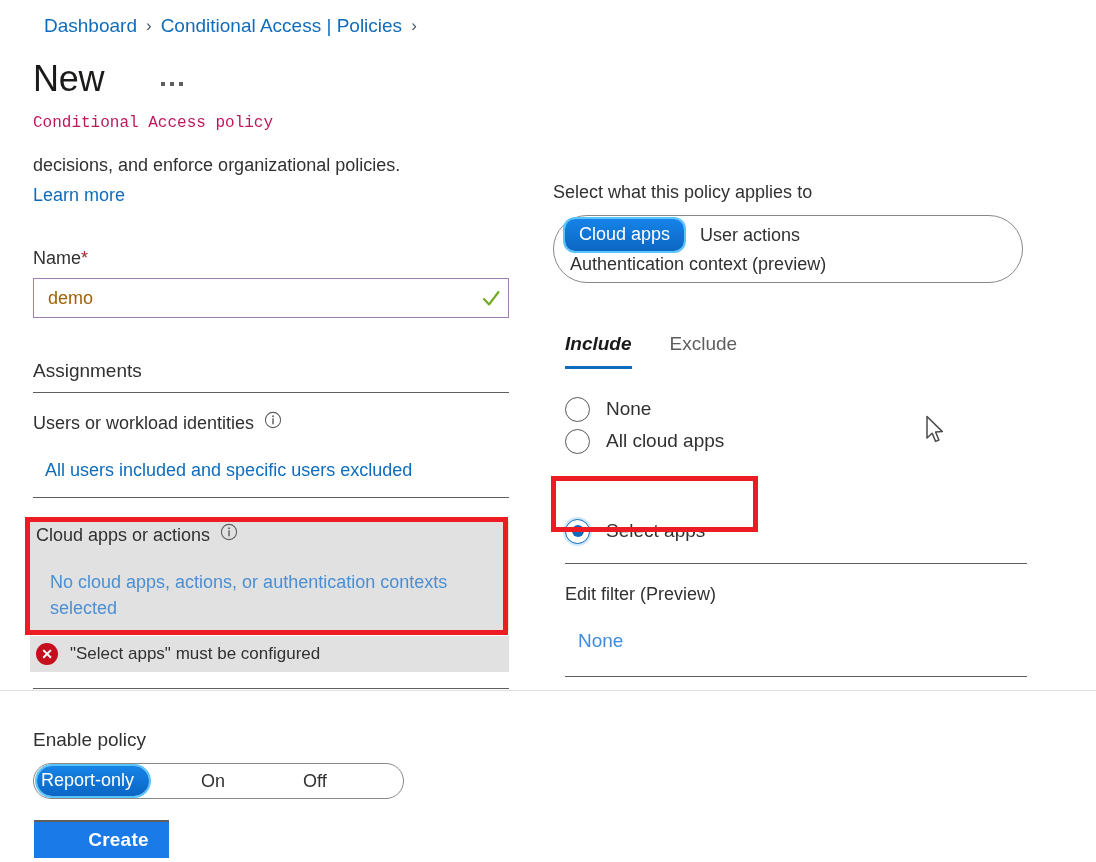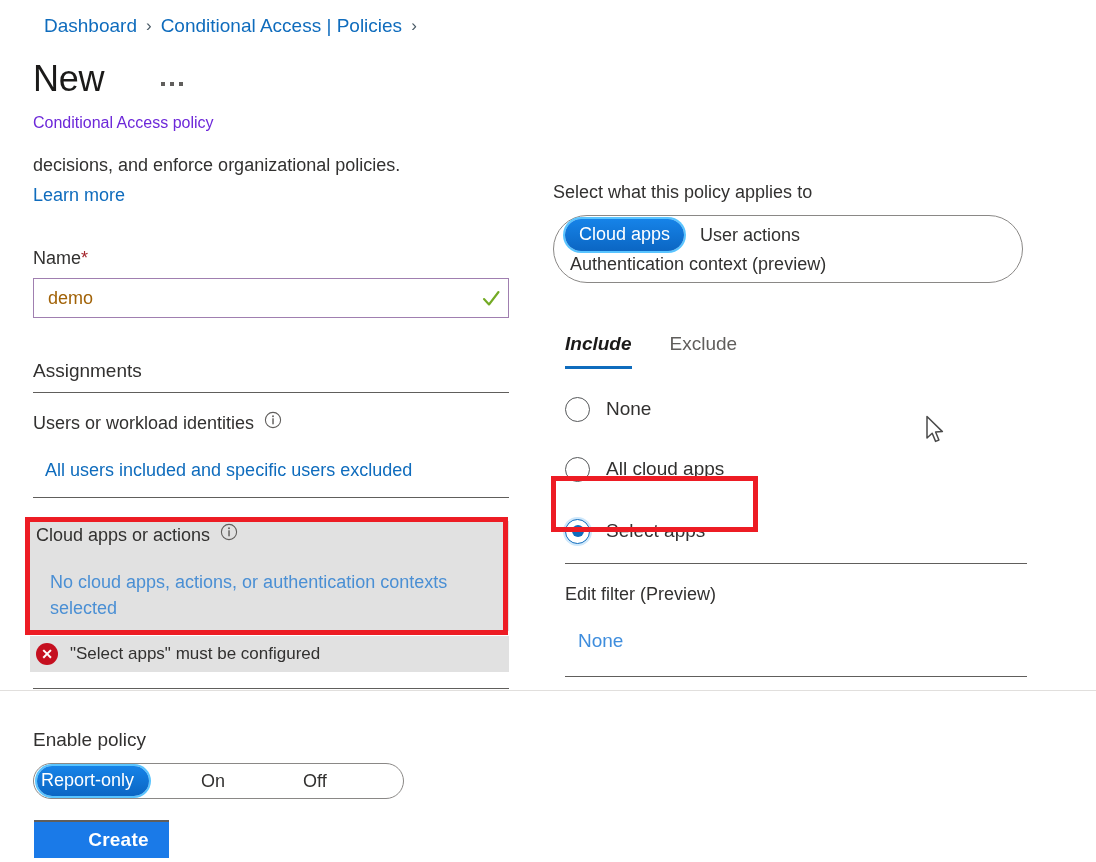--- a/index.html
+++ b/index.html
@@ -59,21 +59,22 @@
   }
   #more-menu i {
     display: block;
     width: 4px; height: 4px;
     background: #605e5c;
   }
   #page-subtitle {
     left: 33px; top: 112px;
     font-size: 16px;
     line-height: 22px;
-    color: #6d28d9;
+    color: #be185d;
+    font-family: Liberation Mono, monospace;
   }
 
   
   #intro-text {
     left: 33px; top: 153px;
     font-size: 18px;
     line-height: 25px;
     color: #323130;
     white-space: nowrap;
   }
@@ -230,21 +231,21 @@
     width: 470px; height: 68px;
     border: 1px solid #8a8886;
     border-radius: 34px;
     box-sizing: border-box;
     background: #ffffff;
   }
   .pill {
     display: inline-block;
     background: linear-gradient(180deg,#1683e8 0%,#0b66c3 100%);
     color: #ffffff;
-    border-radius: 16px;
+    border-radius: 10px;
     padding: 3px 14px 5px 14px;
     font-size: 18px;
     line-height: 24px;
     box-shadow: 0 0 0 2px #59c4ff;
     cursor: pointer;
   }
   #choice-row-1 {
     left: 565px; top: 219px;
     display: flex;
     align-items: center;
@@ -288,21 +289,21 @@
 
   .radio-row {
     display: flex;
     align-items: center;
     gap: 16px;
     cursor: pointer;
     left: 565px;
     height: 34px;
   }
   #radio-none    { top: 392px; }
-  #radio-all     { top: 452px; }
+  #radio-all     { top: 424px; }
   #radio-select  { top: 486px; margin-top: 28px; }
   .radio-circle {
     width: 25px; height: 25px;
     border-radius: 50%;
     border: 1.6px solid #56585a;
     box-sizing: border-box;
     flex: 0 0 auto;
     position: relative;
     background: #fff;
   }

